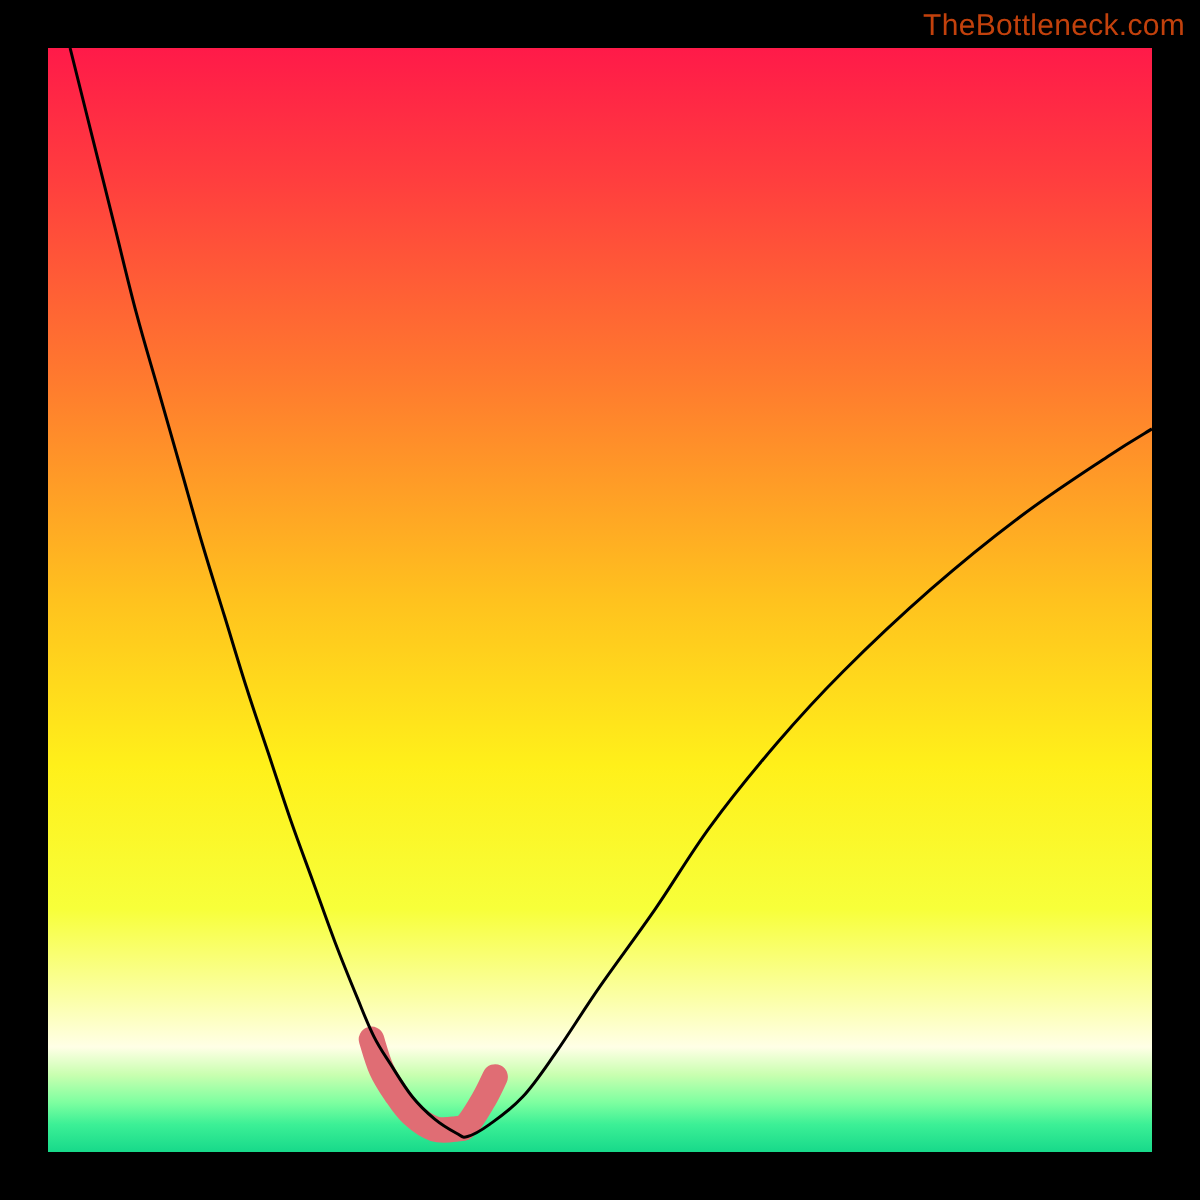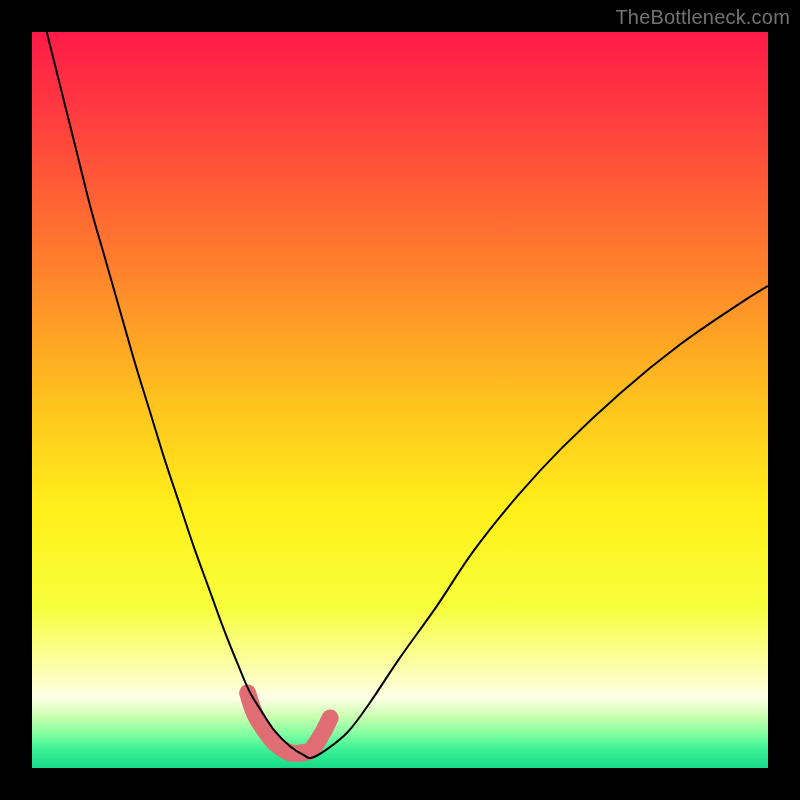--- a/index.html
+++ b/index.html
@@ -38,21 +38,21 @@
     left: 0;
     top: 0;
     width: 100%;
     height: 100%;
     pointer-events: none;
   }
   .watermark {
     position: absolute;
     top: 6px;
     right: 10px;
-    color: #737373;
+    color: #c2410c;
     font-size: 20px;
     letter-spacing: 0.2px;
     font-weight: 400;
   }
 </style>
 </head>
 <body>
 
 <div class="frame">
 

